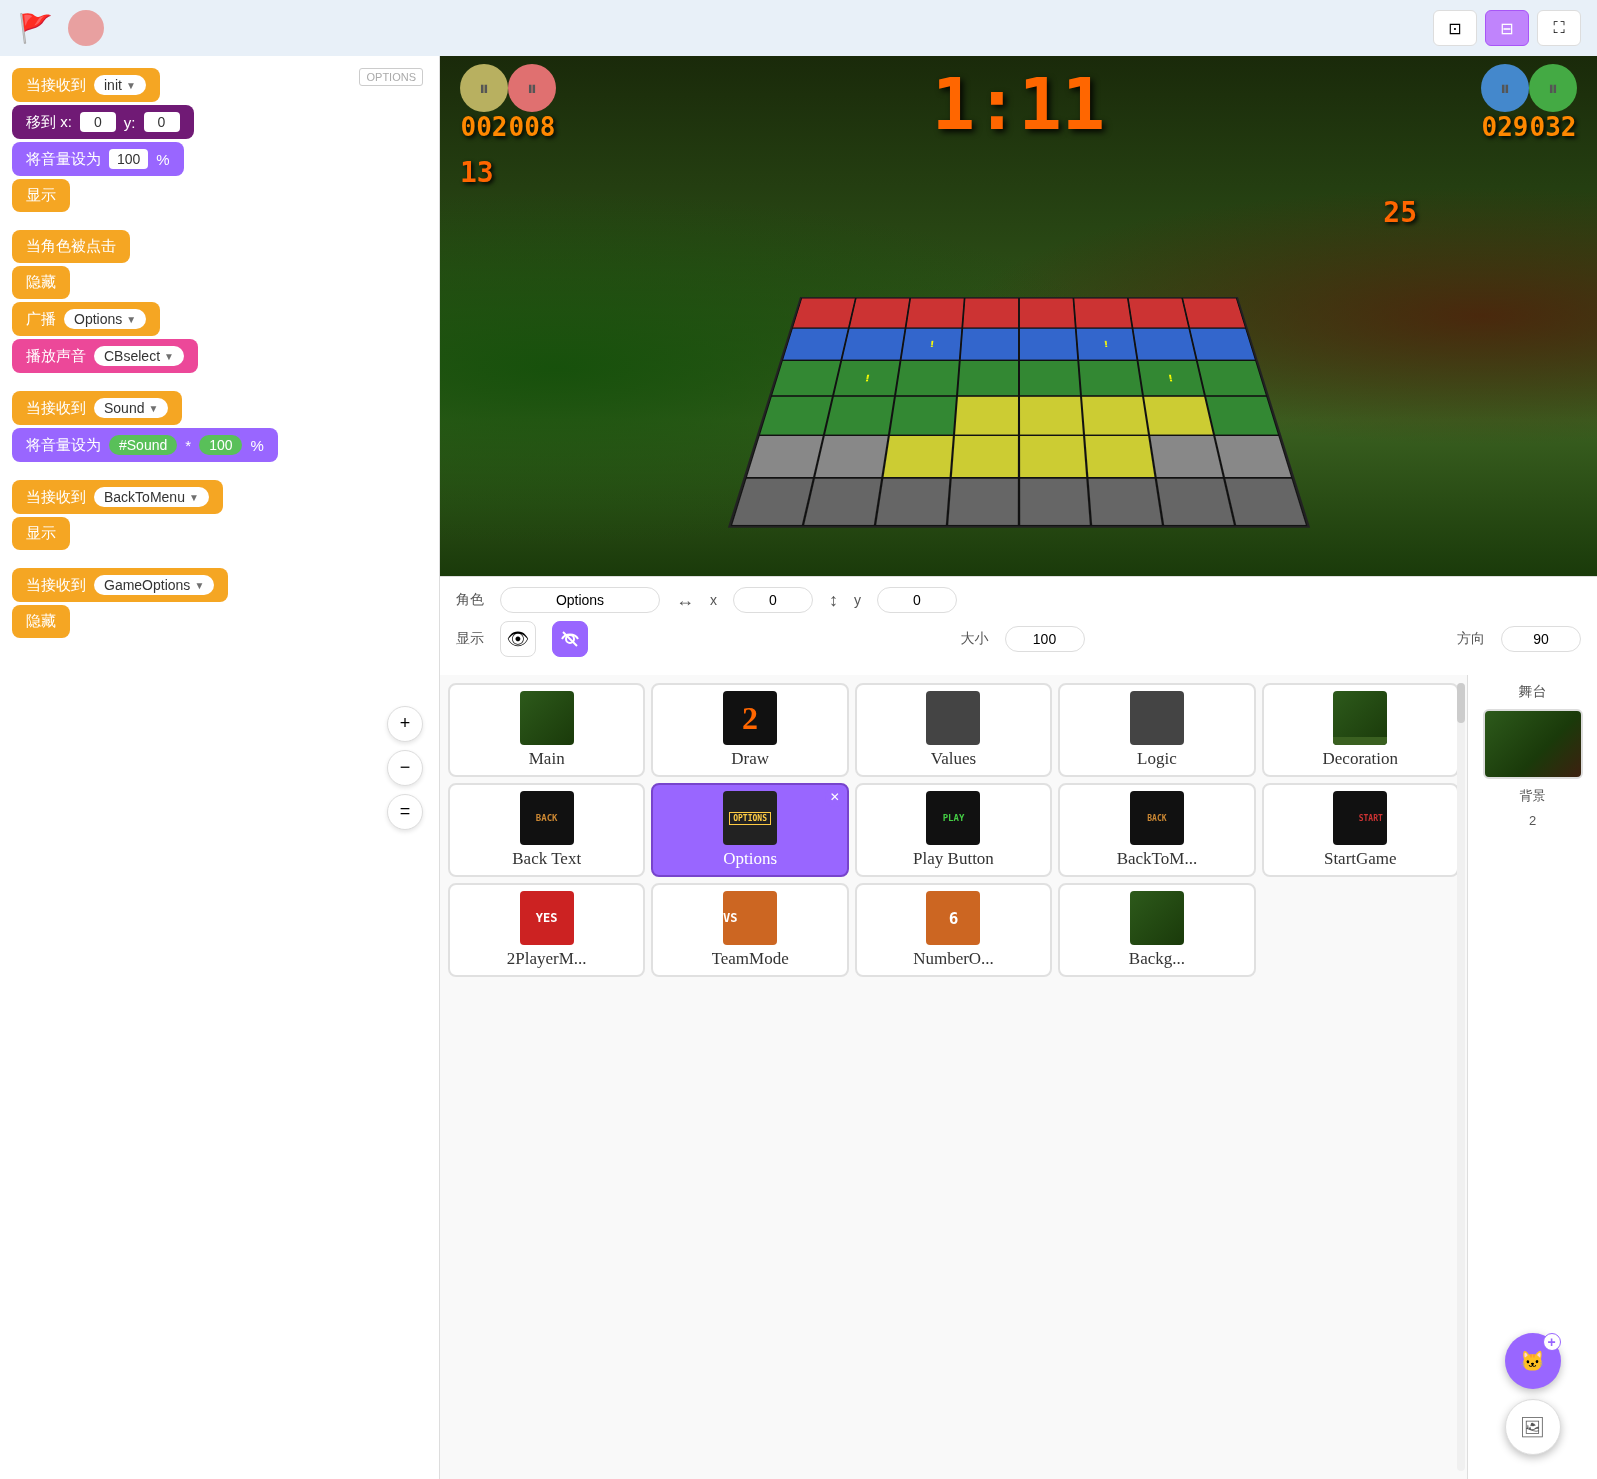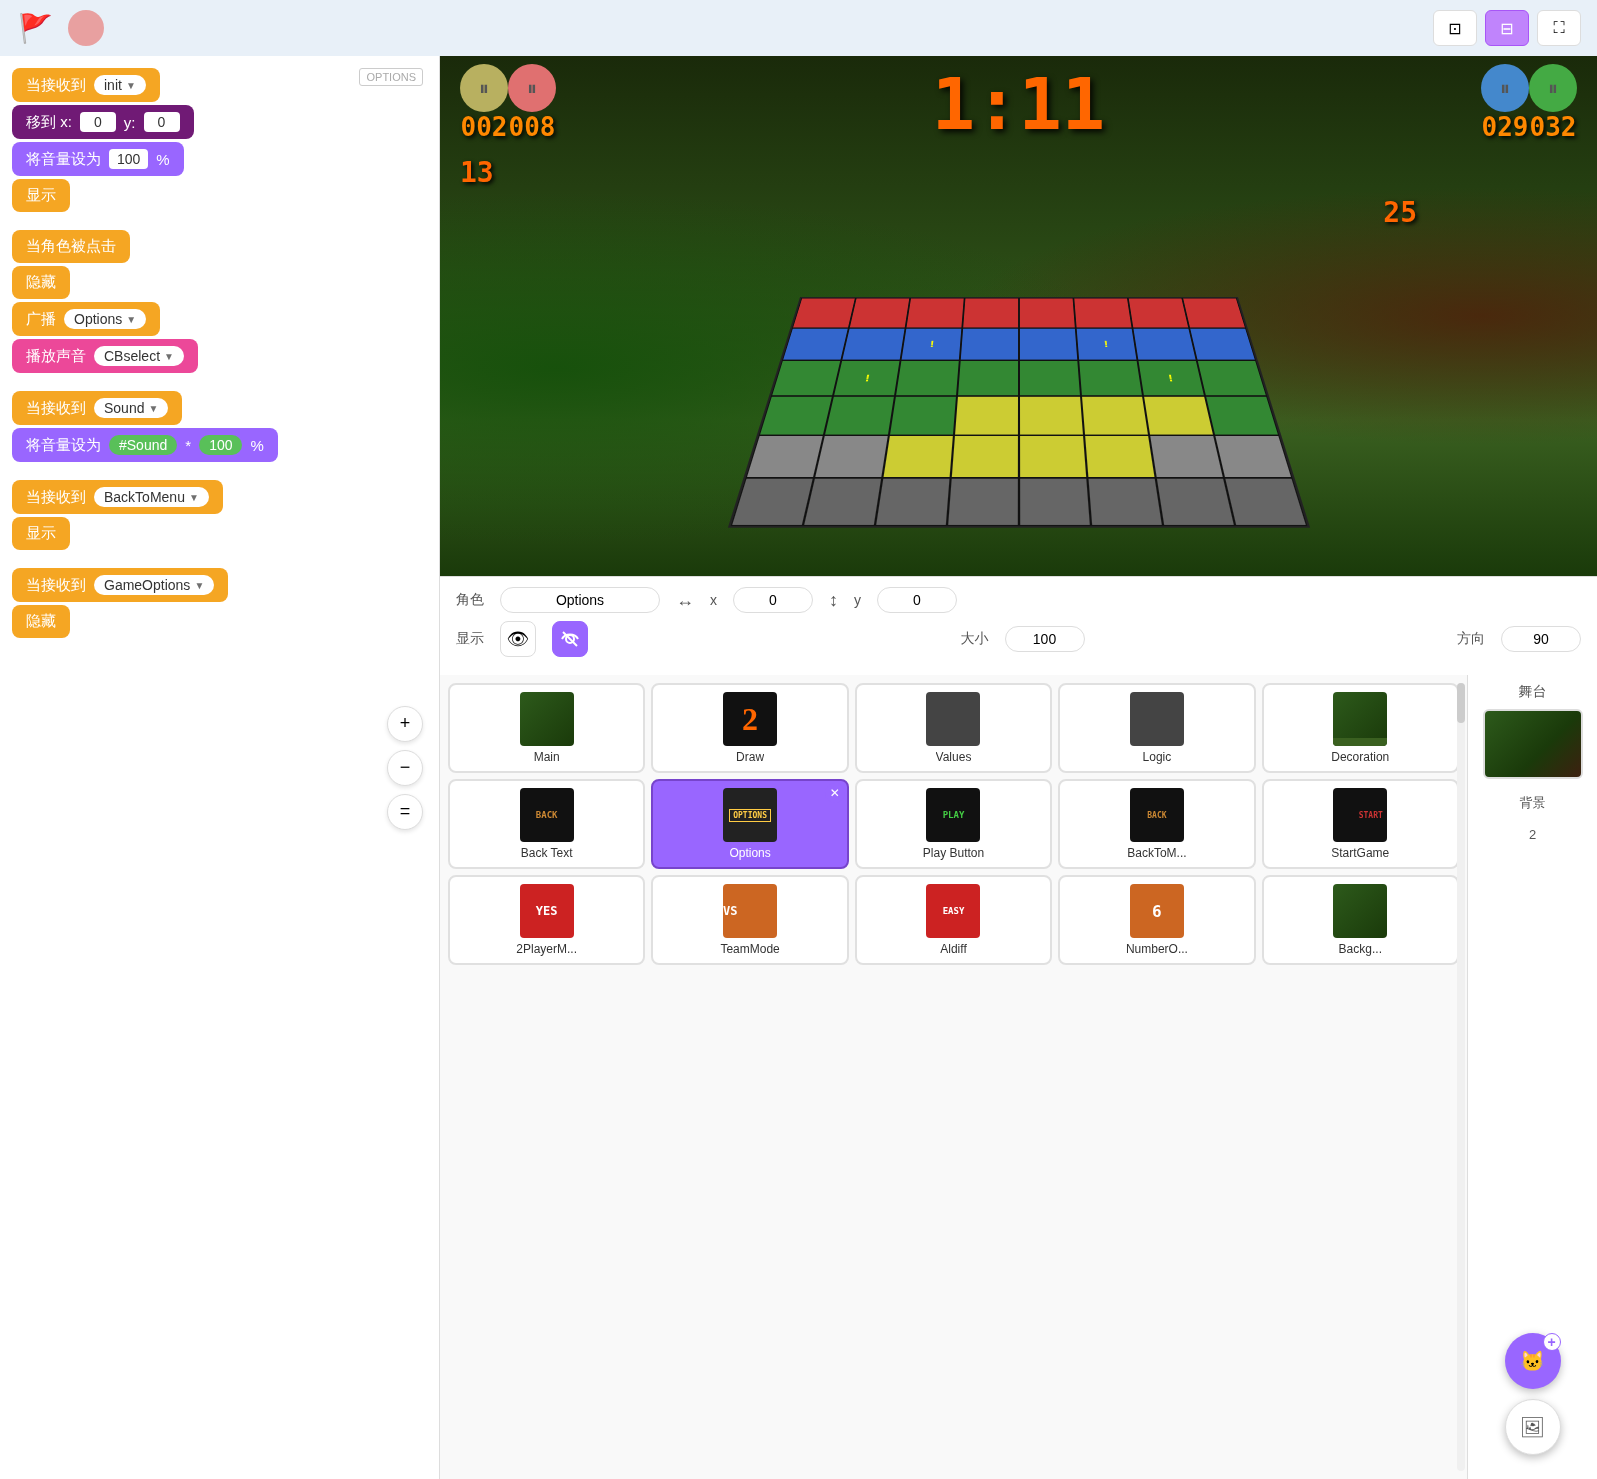--- a/index.html
+++ b/index.html
@@ -219,27 +219,28 @@
       height: 54px;
       display: flex;
       align-items: center;
       justify-content: center;
       font-size: 11px;
       overflow: hidden;
       border-radius: 4px;
       position: relative;
     }
     .sprite-label {
-      font-size: 12px;
+      font-size: 17px;
       color: #333;
       text-align: center;
       overflow: hidden;
       text-overflow: ellipsis;
       white-space: nowrap;
       max-width: 90px;
+      font-family: Liberation Serif, serif;
     }
     .delete-badge {
       position: absolute;
       top: 2px; right: 2px;
       background: #9966ff;
       border-radius: 50%;
       width: 20px; height: 20px;
       display: flex; align-items: center; justify-content: center;
       color: white;
       font-size: 12px;
@@ -264,21 +265,21 @@
     .stage-thumb {
       width: 100px; height: 70px;
       border-radius: 6px;
       overflow: hidden;
       border: 2px solid #ddd;
       background: linear-gradient(135deg, #2d5a1b 0%, #1a3a0a 60%, #3d2010 100%);
     }
     .stage-num {
       font-size: 13px;
       color: #555;
-      margin-top: 15px;
+      margin-top: 8px;
     }
     .fab {
       width: 56px; height: 56px;
       border-radius: 50%;
       border: none;
       cursor: pointer;
       display: flex;
       align-items: center;
       justify-content: center;
       font-size: 24px;
@@ -642,26 +643,20 @@
               <span class="sprite-label">2PlayerM...</span>
             </div>
 
             <div class="sprite-cell">
               <div class="sprite-thumb" style="background:#cc6622;display:flex;align-items:center;justify-content:flex-start;">
                 <span style="font-size:12px;color:white;font-weight:900;font-family:monospace;">VS</span>
               </div>
               <span class="sprite-label">TeamMode</span>
             </div>
 
-            <div class="sprite-cell">
-              <div class="sprite-thumb" style="background:#cc2222;display:flex;align-items:center;justify-content:center;">
-                <span style="font-size:9px;color:white;font-weight:900;font-family:monospace;">EASY</span>
-              </div>
-              <span class="sprite-label">Aldiff</span>
-            </div>
 
             <div class="sprite-cell">
               <div class="sprite-thumb" style="background:#cc6622;display:flex;align-items:center;justify-content:center;">
                 <span style="font-size:16px;color:white;font-weight:900;font-family:monospace;">6</span>
               </div>
               <span class="sprite-label">NumberO...</span>
             </div>
 
             <div class="sprite-cell">
               <div class="sprite-thumb" style="background:linear-gradient(135deg,#2d5a1b,#1a3a0a);"></div>

